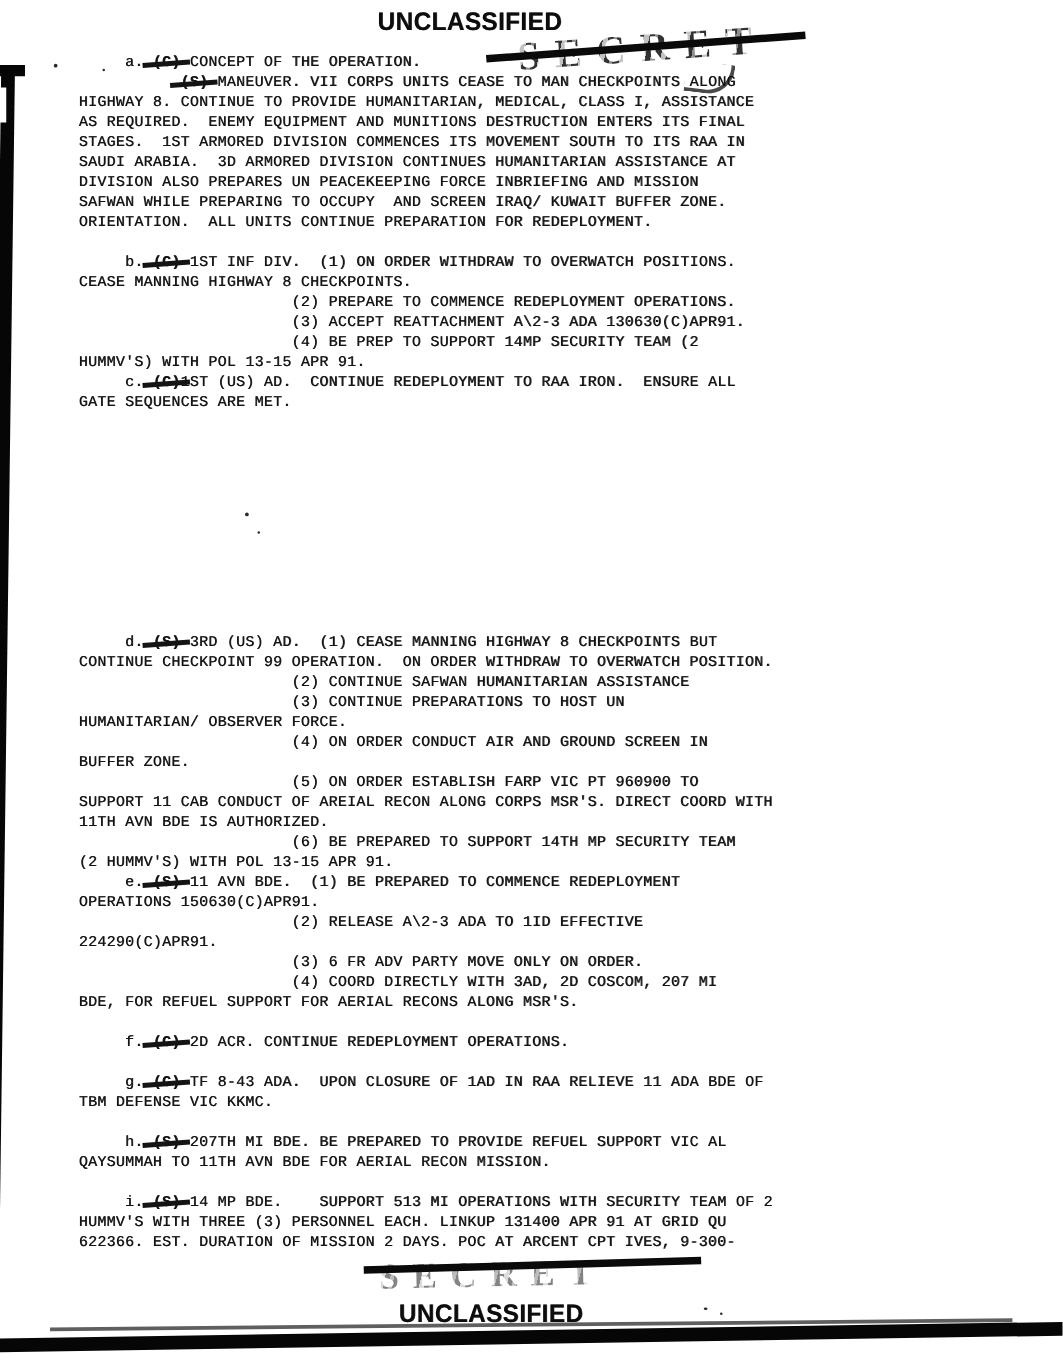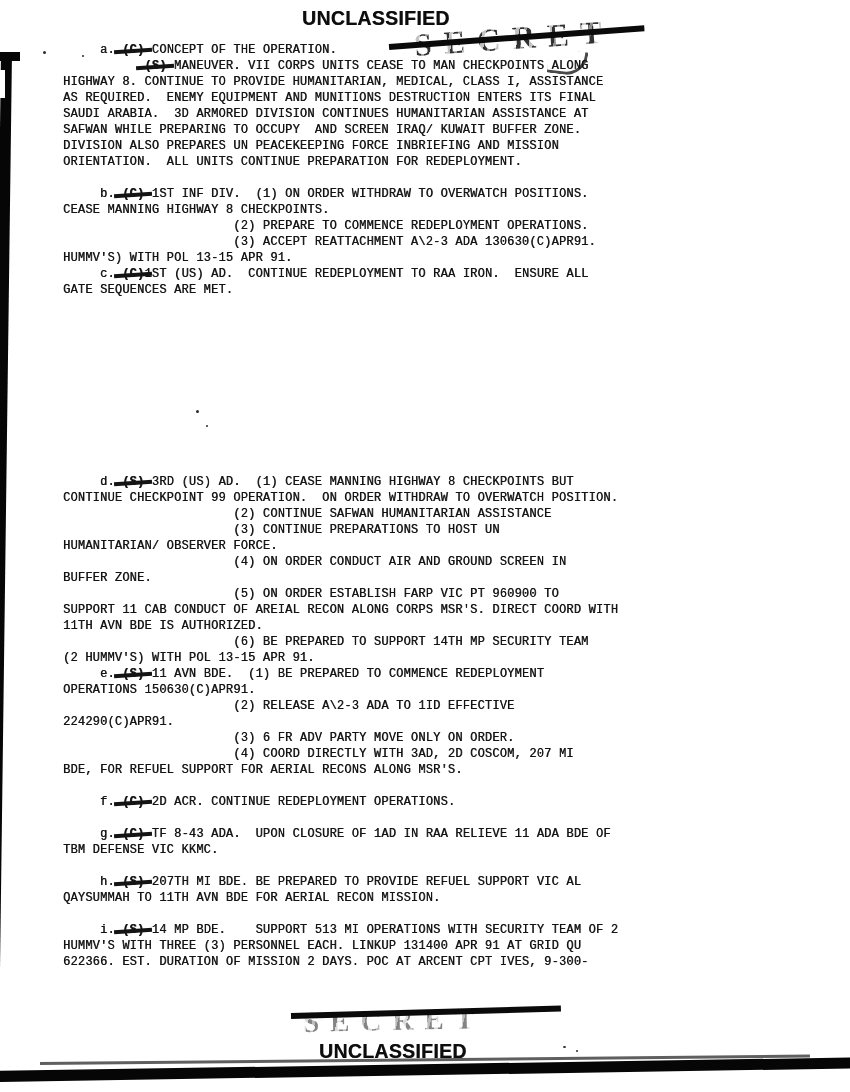--- a/index.html
+++ b/index.html
@@ -92,29 +92,31 @@
 
   <div class="stamp-text" id="stamp-top-text">SECRET</div>
   <div class="strike-bar" id="strike-top"></div>
   <div id="stamp-hook"></div>
 
   <div class="body-text">
       <div class="line"><span>     a. </span><span class="struck">(C)</span><span> CONCEPT OF THE OPERATION.</span></div>
       <div class="line"><span>           </span><span class="struck">(S)</span><span> MANEUVER. VII CORPS UNITS CEASE TO MAN CHECKPOINTS ALONG</span></div>
       <div class="line"><span>HIGHWAY 8. CONTINUE TO PROVIDE HUMANITARIAN, MEDICAL, CLASS I, ASSISTANCE</span></div>
       <div class="line"><span>AS REQUIRED.  ENEMY EQUIPMENT AND MUNITIONS DESTRUCTION ENTERS ITS FINAL</span></div>
+      <div class="line"><span>STAGES.  1ST ARMORED DIVISION COMMENCES ITS MOVEMENT SOUTH TO ITS RAA IN</span></div>
       <div class="line"><span>SAUDI ARABIA.  3D ARMORED DIVISION CONTINUES HUMANITARIAN ASSISTANCE AT</span></div>
+      <div class="line"><span>DIVISION ALSO PREPARES UN PEACEKEEPING FORCE INBRIEFING AND MISSION</span></div>
       <div class="line"><span>SAFWAN WHILE PREPARING TO OCCUPY  AND SCREEN IRAQ/ KUWAIT BUFFER ZONE.</span></div>
-      <div class="line"><span>DIVISION ALSO PREPARES UN PEACEKEEPING FORCE INBRIEFING AND MISSION</span></div>
       <div class="line"><span>ORIENTATION.  ALL UNITS CONTINUE PREPARATION FOR REDEPLOYMENT.</span></div>
       <div class="line"></div>
       <div class="line"><span>     b. </span><span class="struck">(C)</span><span> 1ST INF DIV.  (1) ON ORDER WITHDRAW TO OVERWATCH POSITIONS.</span></div>
       <div class="line"><span>CEASE MANNING HIGHWAY 8 CHECKPOINTS.</span></div>
       <div class="line"><span>                       (2) PREPARE TO COMMENCE REDEPLOYMENT OPERATIONS.</span></div>
       <div class="line"><span>                       (3) ACCEPT REATTACHMENT A\2-3 ADA 130630(C)APR91.</span></div>
+      <div class="line"><span>                       (4) BE PREP TO SUPPORT 14MP SECURITY TEAM (2</span></div>
       <div class="line"><span>HUMMV'S) WITH POL 13-15 APR 91.</span></div>
       <div class="line"><span>     c. </span><span class="struck">(C)</span><span>1ST (US) AD.  CONTINUE REDEPLOYMENT TO RAA IRON.  ENSURE ALL</span></div>
       <div class="line"><span>GATE SEQUENCES ARE MET.</span></div>
       <div class="line"></div>
       <div class="line"></div>
       <div class="line"></div>
       <div class="line"></div>
       <div class="line"></div>
       <div class="line"></div>
       <div class="line"></div>

